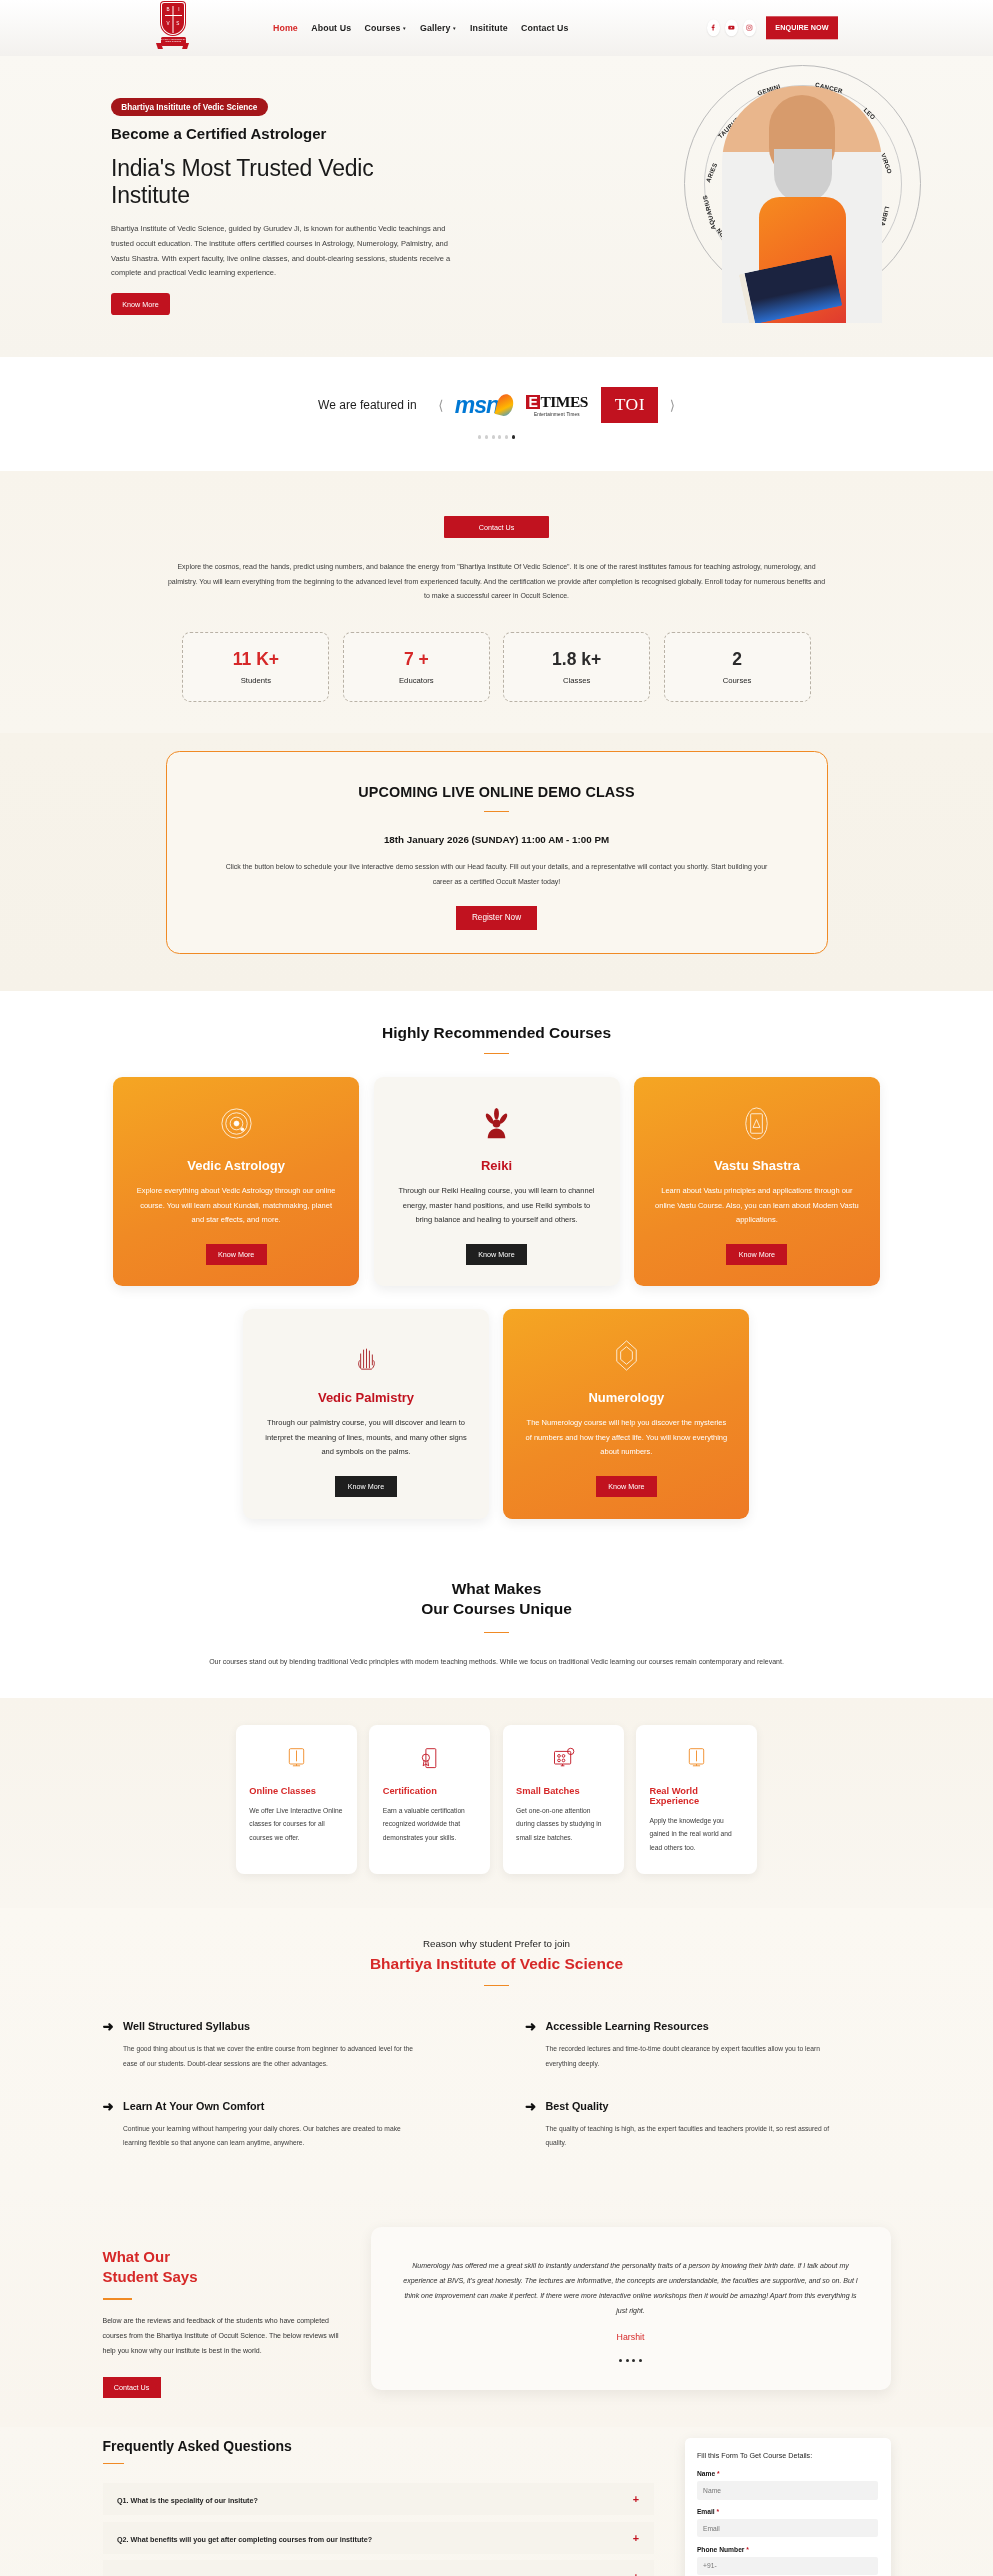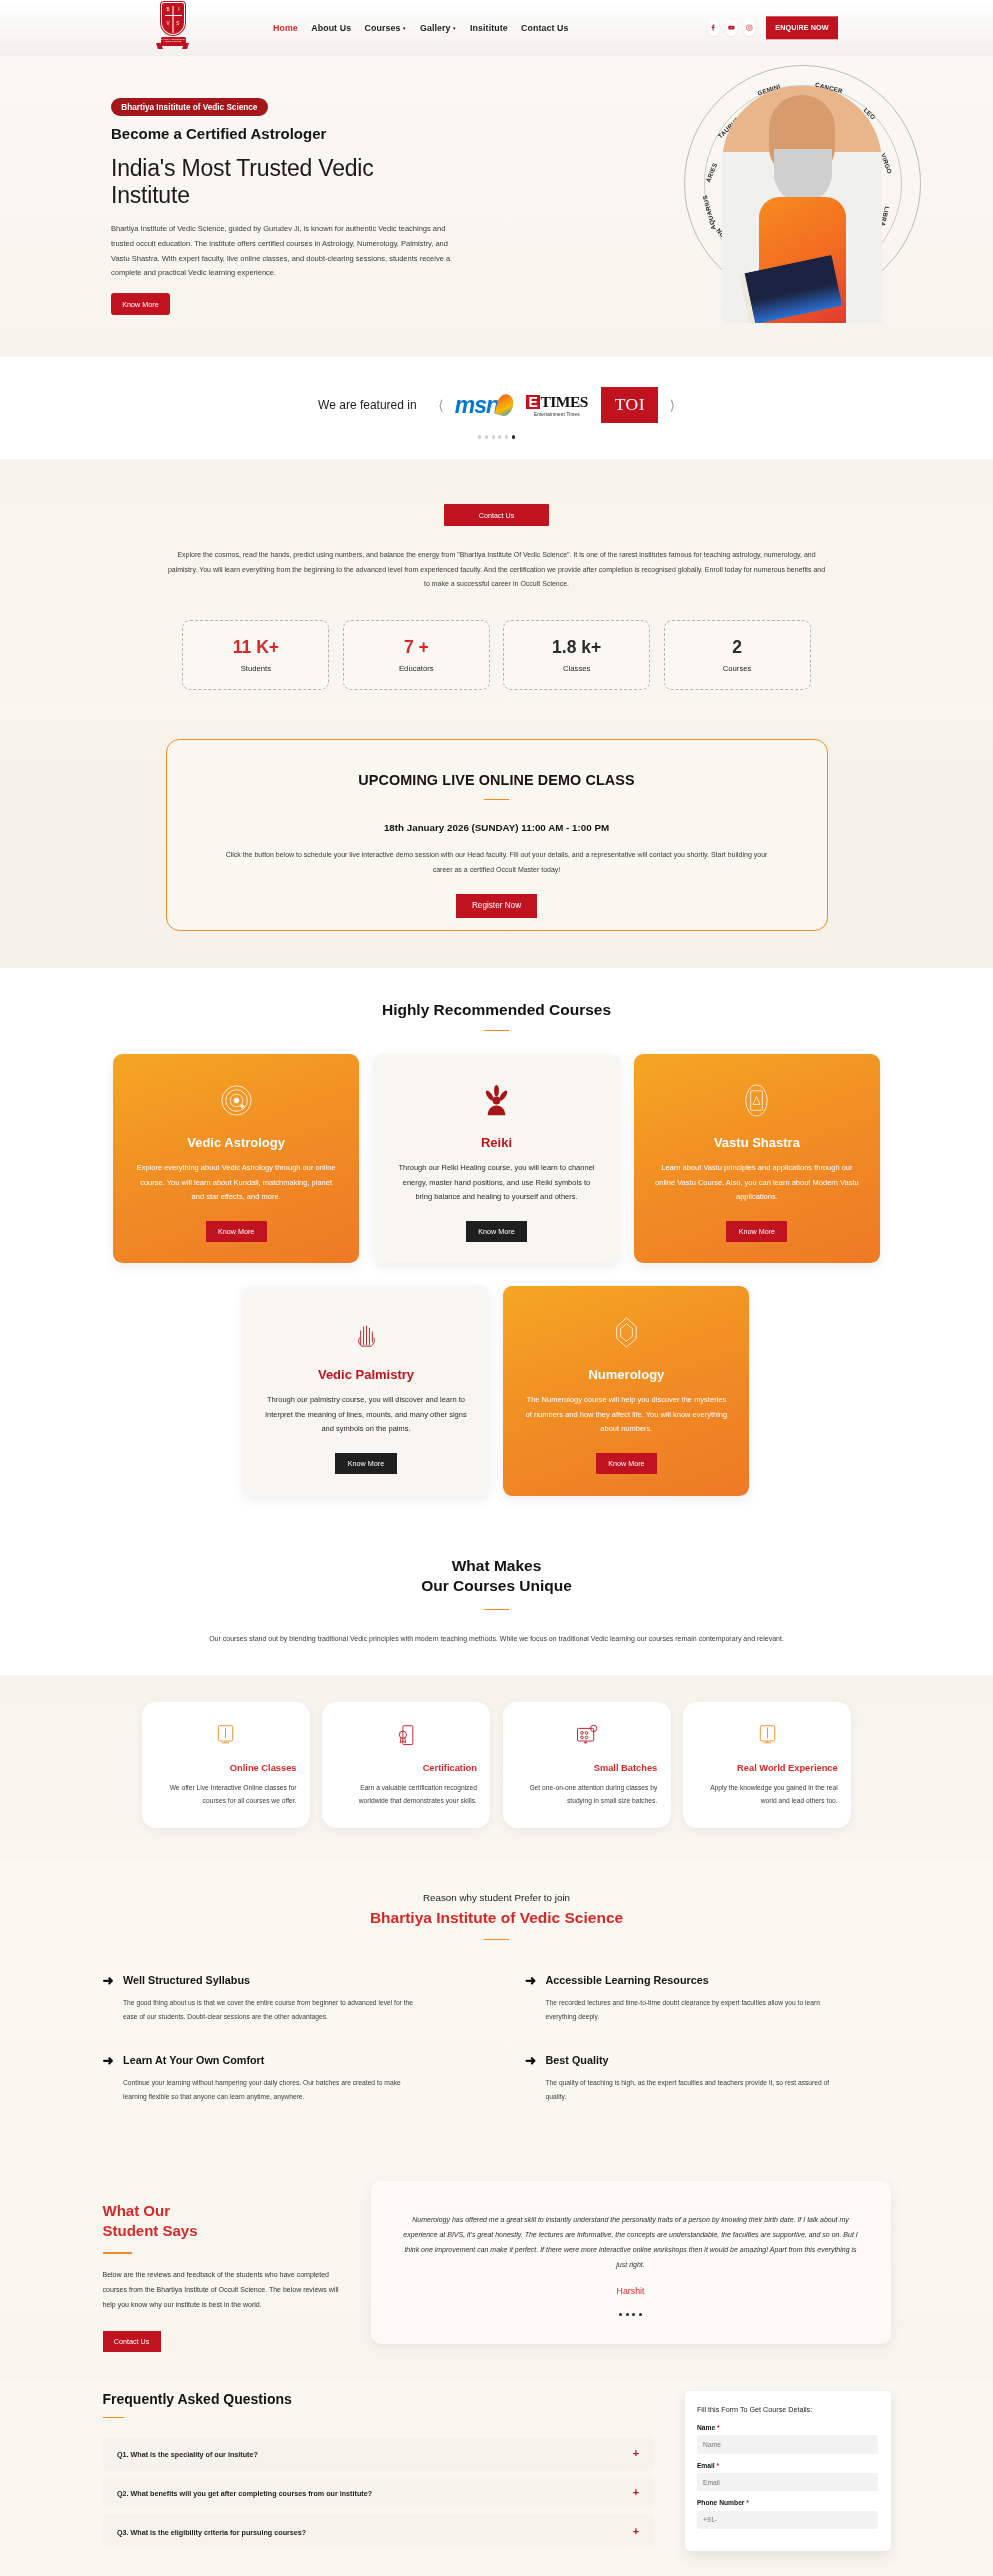--- a/index.html
+++ b/index.html
@@ -145,21 +145,21 @@
   }
   .guru .book {
     position:absolute; left: 20.6px; top: 178px; width: 95px; height: 52px;
     background: linear-gradient(180deg,#1b2340 0%, #1b2340 55%, #2c6fd1 100%);
     transform: rotate(-12deg); border-radius: 2.1px;
     border-left: 6.2px solid #efe9dc;
   }
 
   
   .featured {
-    background:#fff; padding: 30px 0 20px; text-align:center;
+    background:#fff; padding: 30px 0 32px; text-align:center;
   }
   .featured-row {
     display:flex; align-items:center; justify-content:center; gap: 11.3px;
   }
   .featured-label { font-size: 12px; color:#1d1d1d; font-weight:400; margin-right: 10.3px;}
   .arrowc { font-size: 13.4px; color:#9a9a9a; cursor:pointer; }
   .logos { display:flex; align-items:center; gap: 13.4px; }
   .msn { font-size: 23px; font-weight: 800; color:#0078d4; font-style: italic; letter-spacing:-1px; }
   .msnleaf { display:inline-block; width:15.5px; height:21.6px; background: linear-gradient(140deg,#f25022,#ffb900 60%, #2196f3); border-radius: 50% 50% 50% 0; transform: rotate(14deg); vertical-align: -3.1px; margin-left:-2.1px;}
   .etimes { display:flex; flex-direction:column; align-items:center; }
@@ -193,21 +193,21 @@
   .stat .lbl { font-size: 7.7px; margin-top: 5.2px; color:#1f1f1f; }
 
   
   .demo-sec {
     background: linear-gradient(180deg,#f7f3ea 0%, #f6f2e9 100%);
     padding: 17.5px 0 37px;
   }
   .demo-card {
     width: 662px; margin: 0 auto;
     border: 1px solid #f08a24; border-radius: 13.4px;
-    background: #faf7f0; padding: 32px 46px 12px; text-align:center;
+    background: #faf7f0; padding: 32px 46px 23px; text-align:center;
   }
   .demo-title { font-size: 14.4px; font-weight: 800; letter-spacing:0.1px; color:#141414; }
   .rule { width: 25px; height: 1.5px; background:#f08a24; margin: 11.3px auto 21.6px; }
   .demo-date { font-size: 9.8px; font-weight: 700; color:#141414; }
   .demo-text { font-size: 7px; line-height: 2.1; color:#3a3a3a; margin-top: 15.5px; max-width:556px; margin-left:auto; margin-right:auto;}
   .btn-register {
     margin-top: 16.5px; background:#c1121f; color:#fff; border:none; padding: 7.2px 15.5px;
     font-size: 8.2px; cursor:pointer; font-family:"Liberation Sans", sans-serif;
   }
 
@@ -236,21 +236,21 @@
   .btn-know.dark { background:#1f1f1f; color:#fff; }
   .cards-row.two { width: 507px; margin-left:auto; margin-right:auto; justify-content:flex-start; }
 
   
   .unique-top { background:#fff; padding: 24px 0 29px; text-align:center; }
   .unique-top h2 { line-height: 1.35; }
   .unique-top p { max-width: 644px; margin: 18.5px auto 0; font-size: 7px; line-height: 2.1; color:#3a3a3a;}
   .unique-cards-bg { background: linear-gradient(180deg,#f8f4ec 0%, #f9f6f0 100%); padding: 27px 0 34px; }
   .ucards { display:flex; gap: 12.4px; justify-content:center; }
   .ucard {
-    width: 168px; background:#fff; border-radius: 14px; padding: 17.5px 13.4px 20.6px; text-align:right;
+    width: 121px; background:#fff; border-radius: 8px; padding: 17.5px 13.4px 20.6px; text-align:left;
     box-shadow: 0 2.6px 9.3px rgba(0,0,0,.06);
   }
   .ucard .uicon { height: 34px; display:flex; align-items:center; justify-content:center; margin-bottom:9.3px; }
   .ucard .uicon svg { width:27px; height:27px; }
   .ucard h4 { font-size: 9.3px; color:#d62828; font-weight:700; margin-bottom: 8.2px; }
   .ucard p { font-size: 6.7px; line-height: 1.95; color:#3a3a3a; }
 
   
   .reasons { background: linear-gradient(180deg,#fbf8f2 0%, #faf7f1 100%); padding: 30px 0 36px; text-align:center;}
   .reasons .pre { font-size: 9.8px; color:#1d1d1d; }

